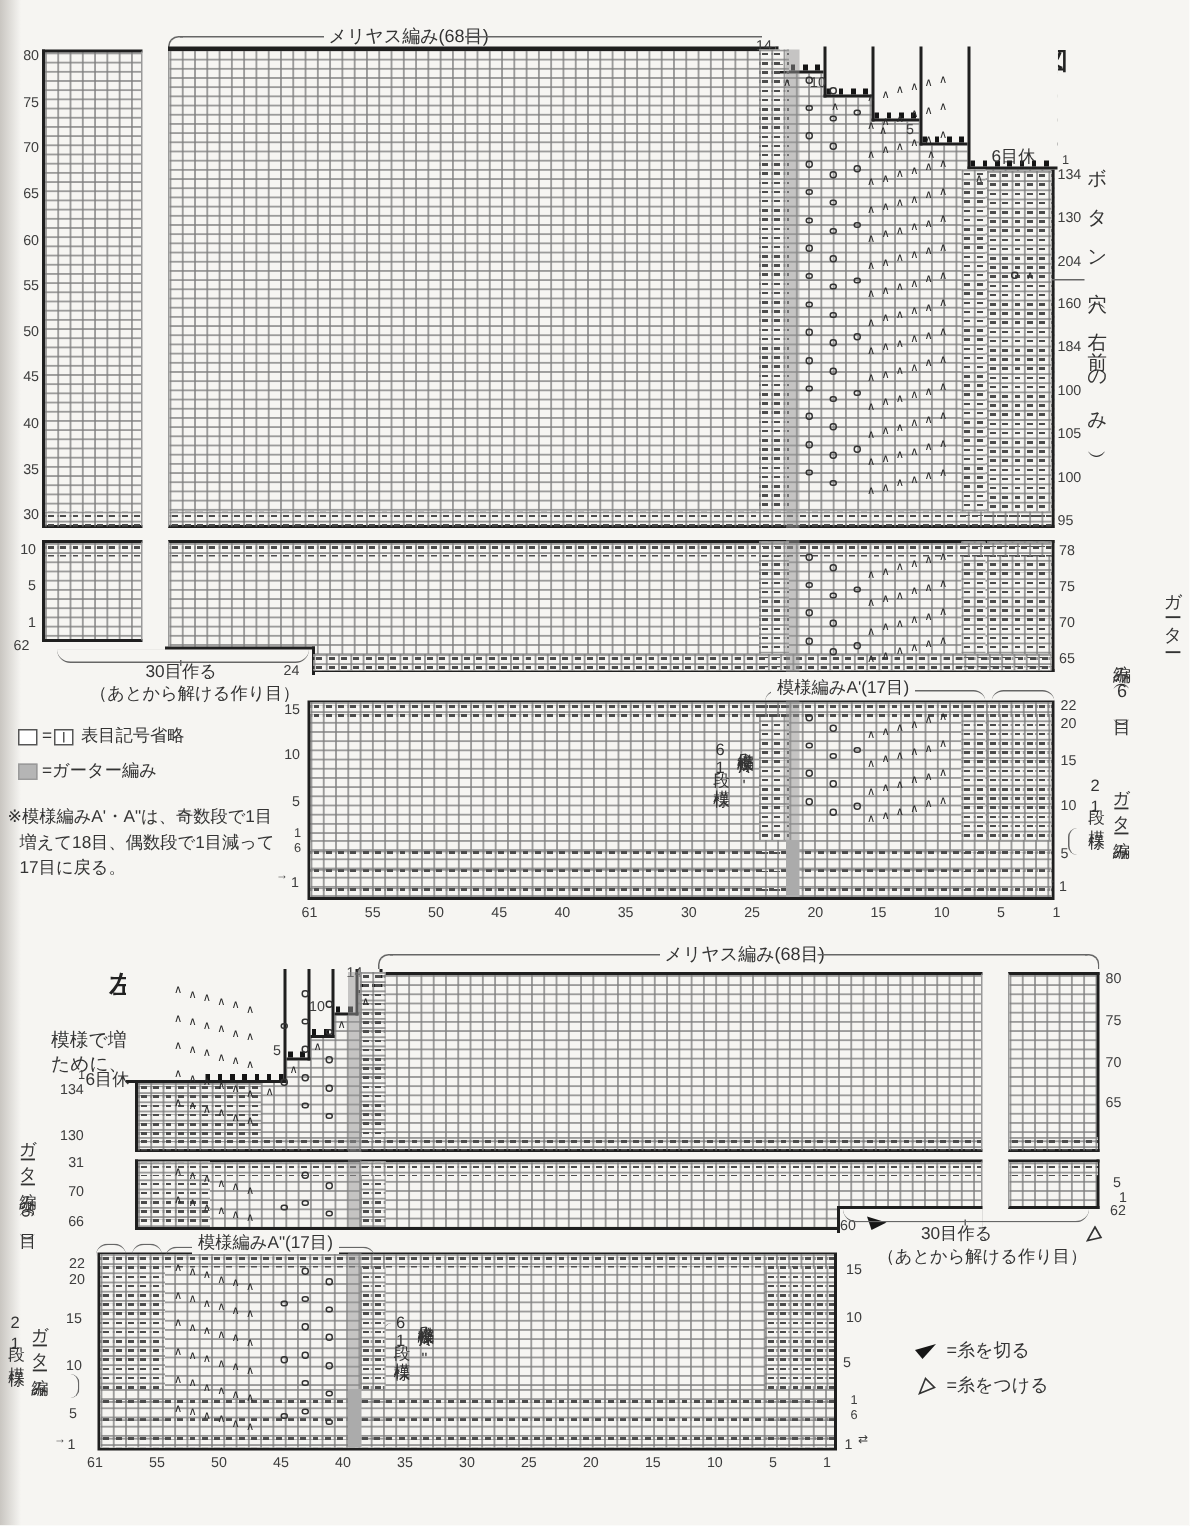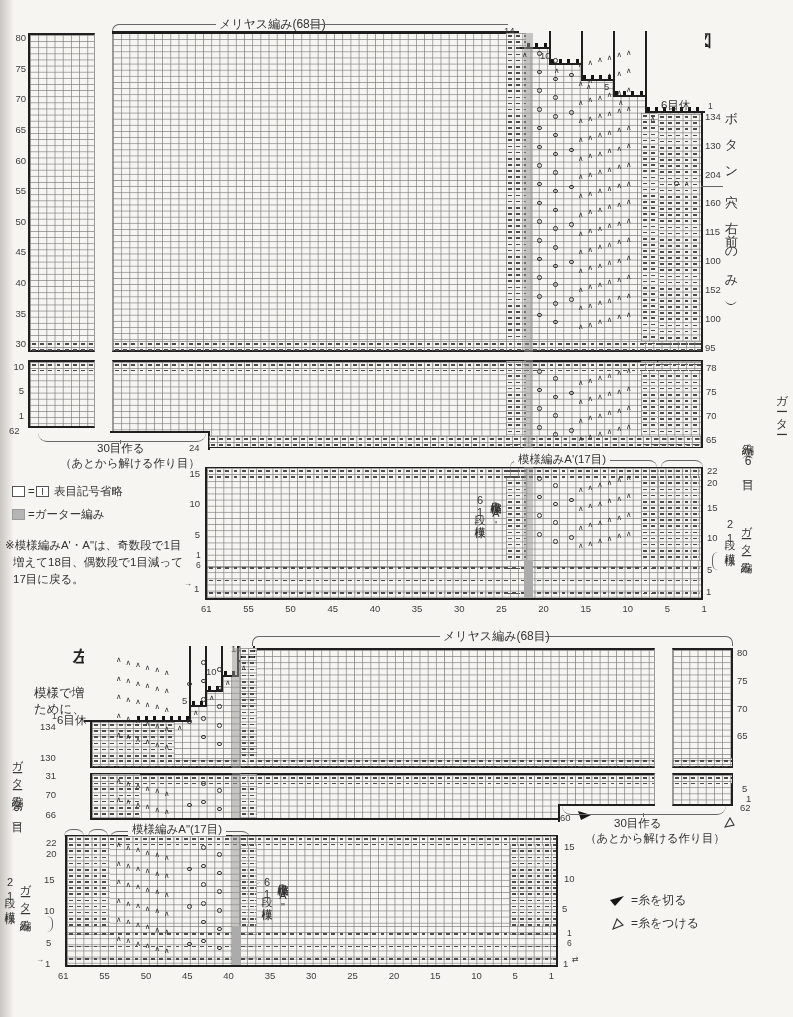--- a/index.html
+++ b/index.html
@@ -98,23 +98,23 @@
       <span>40</span>
       <span>35</span>
       <span>30</span>
     </div>
   <div class="n" style="left:708px;top:102px;font-size:8.5px;">1</div>
   <div class="axv" style="left:705px;top:112px;width:22px;height:240px;align-items:flex-start;">
       <span>134</span>
       <span>130</span>
       <span>204</span>
       <span>160</span>
-      <span>115</span>
+      <span>184</span>
       <span>100</span>
-      <span>152</span>
+      <span>105</span>
       <span>100</span>
       <span>95</span>
     </div>
   <div class="hline" style="left:701px;top:186px;width:22px;height:1.2px;"></div>
   <div class="vt" style="left:725px;top:102px;font-size:13px;letter-spacing:13px;height:292px;">ボタン穴（右前のみ）</div>
 
   <div class="grid" style="left:28px;top:360px;width:67px;height:68px;border:2px solid var(--line);border-left-width:2.5px;border-bottom-width:2.5px;border-right:1px solid #999;"></div>
   <div class="grid" style="left:112px;top:360px;width:591px;height:88px;border-top:2px solid var(--line);border-left:1px solid #999;border-right:2.5px solid var(--line);border-bottom:2.5px solid var(--line);"></div>
   <div class="cover" style="left:110px;top:431px;width:100px;height:19px;border-top:2.5px solid var(--line);border-right:2.5px solid var(--line);"></div>
   <div class="axv" style="left:10px;top:362px;width:14px;height:58px;">

